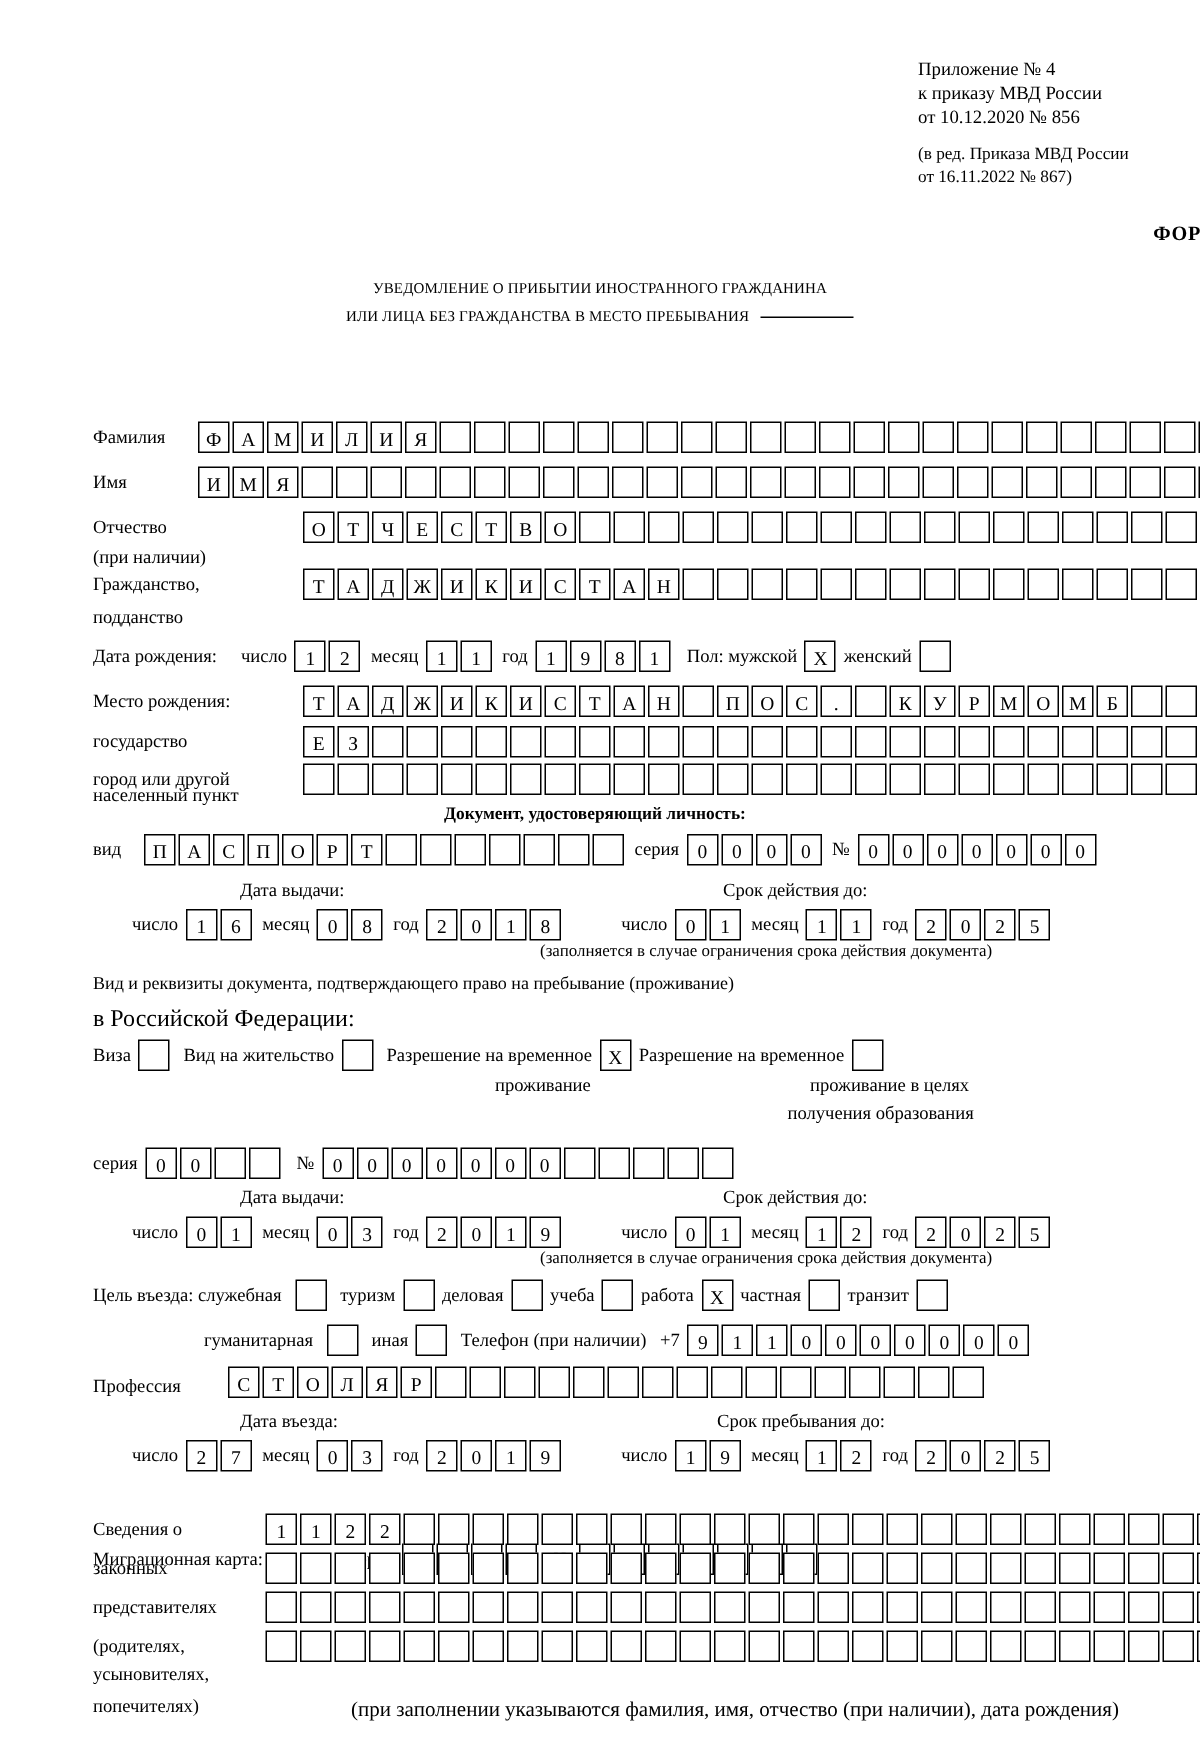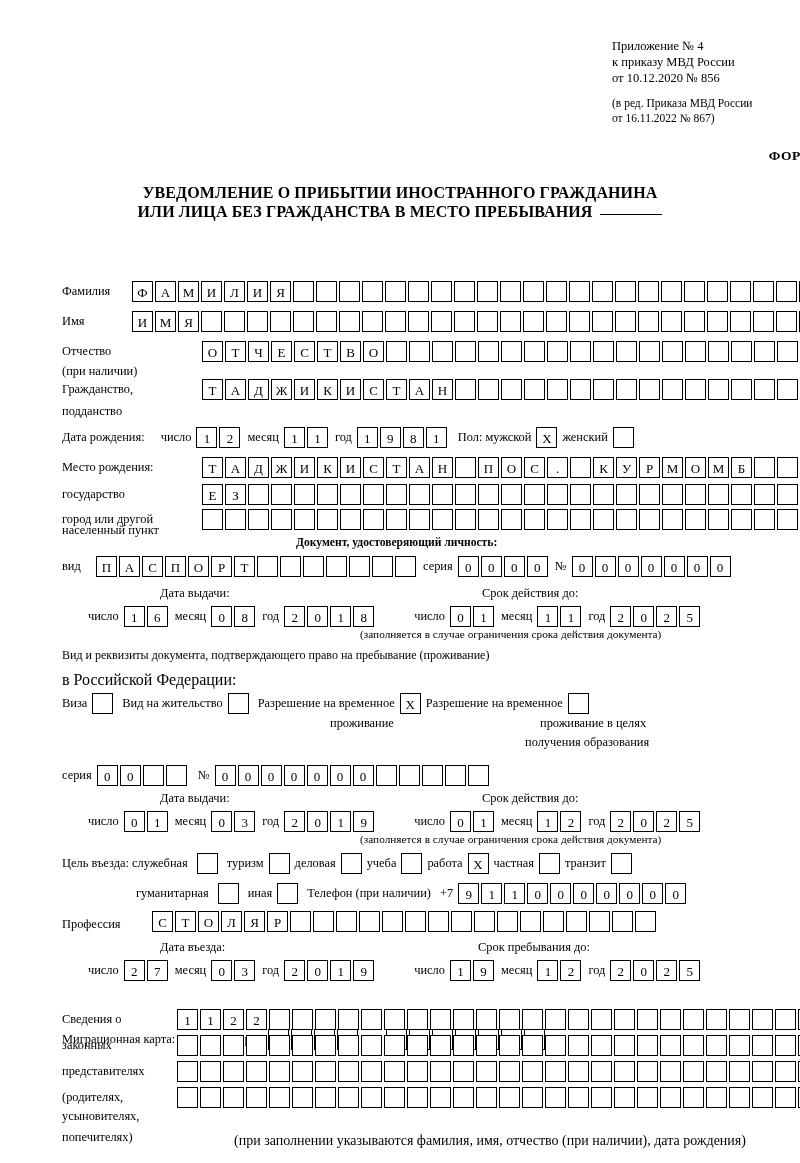--- a/index.html
+++ b/index.html
@@ -42,22 +42,22 @@
     font-size: 13.5px;
     font-weight: bold;
     letter-spacing: 0.5px;
   }
   .title {
     position: absolute;
     top: 183px;
     left: 0;
     width: 800px;
     text-align: center;
-    font-size: 16px;
-    font-weight: bold;
+    font-size: 10px;
+    font-weight: normal;
     line-height: 19px;
     letter-spacing: 0.1px;
   }
   .title .ul {
     display: inline-block;
     width: 62px;
     border-bottom: 1px solid #000;
     vertical-align: 2px;
   }
   .section1 {

